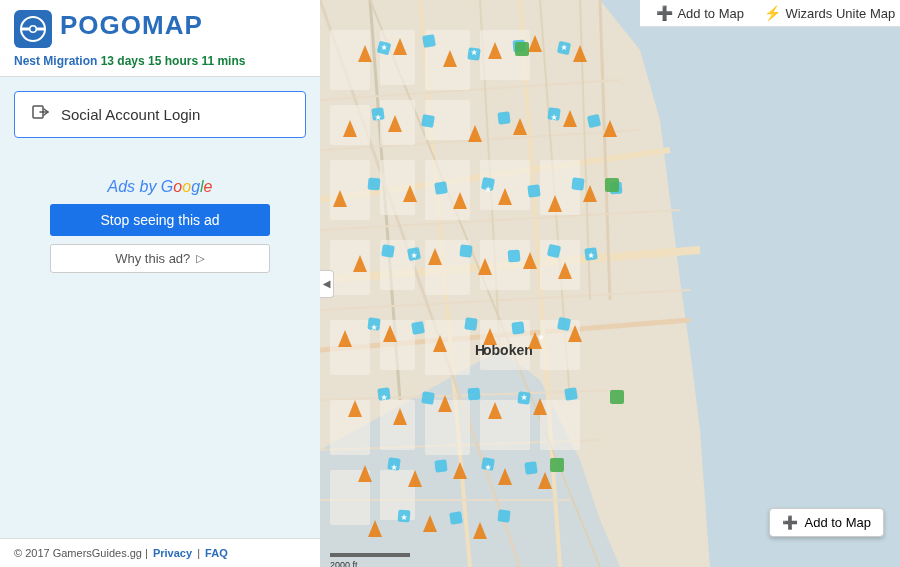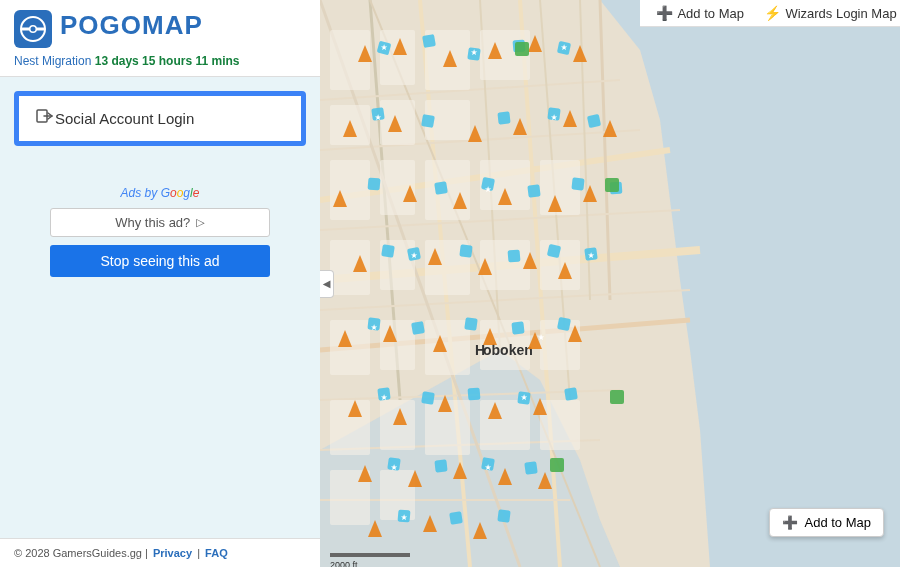--- a/index.html
+++ b/index.html
@@ -77,36 +77,37 @@
       letter-spacing: 1px;
     }
 
     #nest-migration {
       font-size: 12px;
       color: #555;
       margin-top: 2px;
     }
     #nest-migration span {
       color: #2a6ebb;
-      font-weight: normal;
+      font-weight: bold;
     }
 
     #sidebar-body {
       padding: 14px;
       display: flex;
       flex-direction: column;
       gap: 10px;
       flex: 1;
     }
 
     #login-btn {
       display: flex;
       align-items: center;
-      background: #fff;
-      border: 5px solid #3b82f6;
+      gap: 10px;
+      background: #fff;
+      border: 1px solid #3b82f6;
       border-radius: 4px;
       padding: 10px 16px;
       font-size: 15px;
       color: #333;
       cursor: pointer;
       width: 100%;
     }
 
     #login-icon {
       font-size: 18px;
@@ -135,21 +136,21 @@
 
     #ads-section {
       margin-top: 30px;
       display: flex;
       flex-direction: column;
       align-items: center;
       gap: 8px;
     }
 
     #ads-by-google {
-      font-size: 12px;
+      font-size: 16px;
       color: #666;
     }
     #ads-by-google span {
       color: #4285F4;
       font-style: italic;
     }
 
     #stop-ad-btn {
       background: #1a73e8;
       color: #fff;
@@ -254,51 +255,51 @@
             <path d="M17 10H9" stroke="#555" stroke-width="1.5" stroke-linecap="round"></path>
           </svg>
         </span>
         <span>Social Account Login</span>
       </button>
 
       <div id="ads-section">
         <div id="ads-by-google">
           <span>Ads by</span>&nbsp;<span style="color:#4285F4;font-style:italic;"><span style="color:#4285F4;">G</span><span style="color:#EA4335;">o</span><span style="color:#FBBC05;">o</span><span style="color:#4285F4;">g</span><span style="color:#34A853;">l</span><span style="color:#EA4335;">e</span></span>
         </div>
+        <button id="stop-ad-btn">Stop seeing this ad</button>
         <button id="why-ad-btn">
           <span>Why this ad?</span>
           <span style="font-size:11px;">▷</span>
         </button>
-        <button id="stop-ad-btn">Stop seeing this ad</button>
       </div>
     </div>
 
     <div id="sidebar-footer">
       <div>
-        <span>© 2028 GamersGuides.gg</span> | 
+        <span>© 2017 GamersGuides.gg</span> | 
         <a href="#">Privacy</a> | 
         <a href="#">FAQ</a>
       </div>
     </div>
 
     <div id="collapse-arrow">
       <span>◀</span>
     </div>
   </div>
 
   <div id="map-area">
 
     <div id="top-nav">
       <div class="nav-item">
         <span class="nav-icon">➕</span>
         <span>Add to Map</span>
       </div>
       <div class="nav-item">
         <span class="nav-icon">⚡</span>
-        <span>Wizards Login Map</span>
+        <span>Wizards Unite Map</span>
       </div>
 
     </div>
 
     <svg id="map-svg" viewBox="0 0 580 567" xmlns="http://www.w3.org/2000/svg">
 
       <rect width="580" height="567" fill="#e8e0d0"></rect>
 
       <path d="M280 0 L320 50 L340 120 L350 200 L360 280 L370 350 L380 430 L390 567 L580 567 L580 0 Z" fill="#b8d4e8" opacity="0.7"></path>
       <path d="M180 350 L220 380 L240 420 L260 460 L280 520 L300 567 L0 567 L0 450 Z" fill="#b8d4e8" opacity="0.5"></path>

